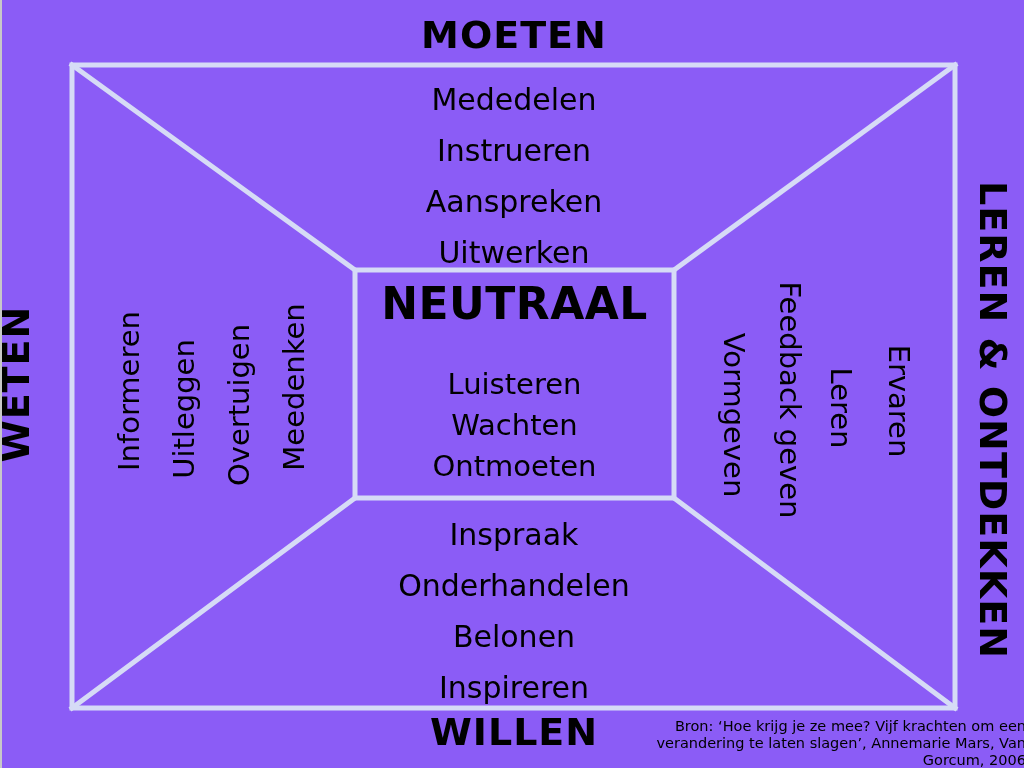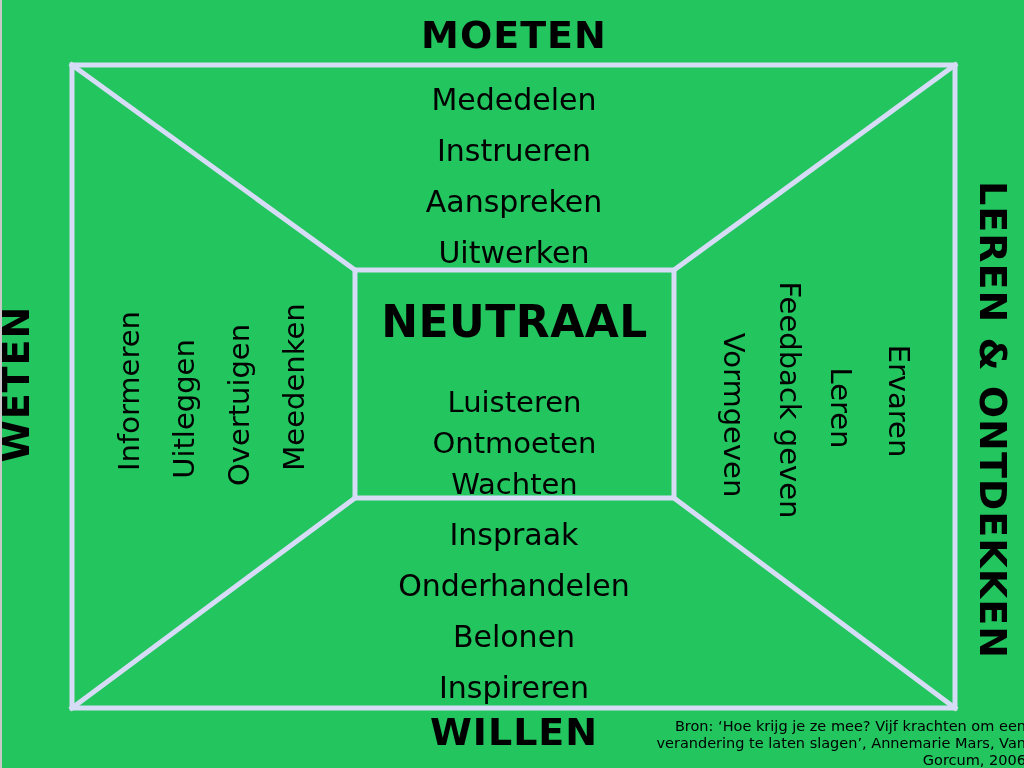--- a/index.html
+++ b/index.html
@@ -12,21 +12,21 @@
     width: 1024px;
     height: 768px;
     font-family: "DejaVu Sans", "Liberation Sans", sans-serif;
     color: #000000;
     overflow: hidden;
   }
   #canvas {
     position: relative;
     width: 1024px;
     height: 768px;
-    background: #22c55e;
+    background: #8b5cf6;
     border-left: 2px solid #c8c8c8;
     box-sizing: border-box;
     padding-left: 46px;
   }
 
   
   #frame-svg {
     position: absolute;
     left: 0;
     top: 0;
@@ -129,21 +129,21 @@
     top: 270px;
     width: 319px;
     height: 228px;
     box-sizing: border-box;
     text-align: center;
   }
   #center-title {
     font-size: 44px;
     font-weight: bold;
     letter-spacing: 0.5px;
-    margin-top: 28px;
+    margin-top: 10px;
     line-height: 1.1;
     white-space: nowrap;
   }
   #center-words {
     margin-top: 36px;
   }
   #center-words .word {
     font-size: 29px;
     line-height: 41px;
     white-space: nowrap;
@@ -210,20 +210,20 @@
     <div class="vword" style="left:26px;  top:140px;">Vormgeven</div>
     <div class="vword" style="left:82px;  top:125px;">Feedback geven</div>
     <div class="vword" style="left:133px; top:133px;">Leren</div>
     <div class="vword" style="left:191px; top:126px;">Ervaren</div>
   </div>
 
   <div id="center-box">
     <div id="center-title">NEUTRAAL</div>
     <div id="center-words">
       <div class="word">Luisteren</div>
+      <div class="word">Wachten</div>
       <div class="word">Ontmoeten</div>
-      <div class="word">Wachten</div>
     </div>
   </div>
 
   <div id="source-note">Bron:  ‘Hoe krijg je ze mee? Vijf krachten om een verandering te laten slagen’, Annemarie Mars, Van Gorcum, 2006</div>
 
 </div>
 
 </body></html>

